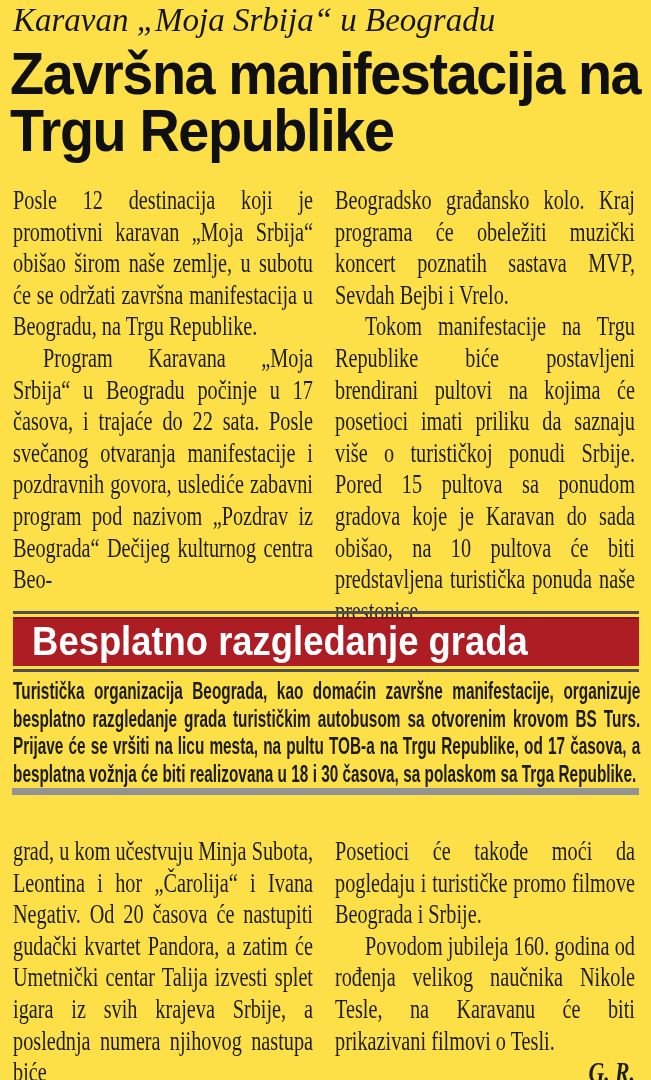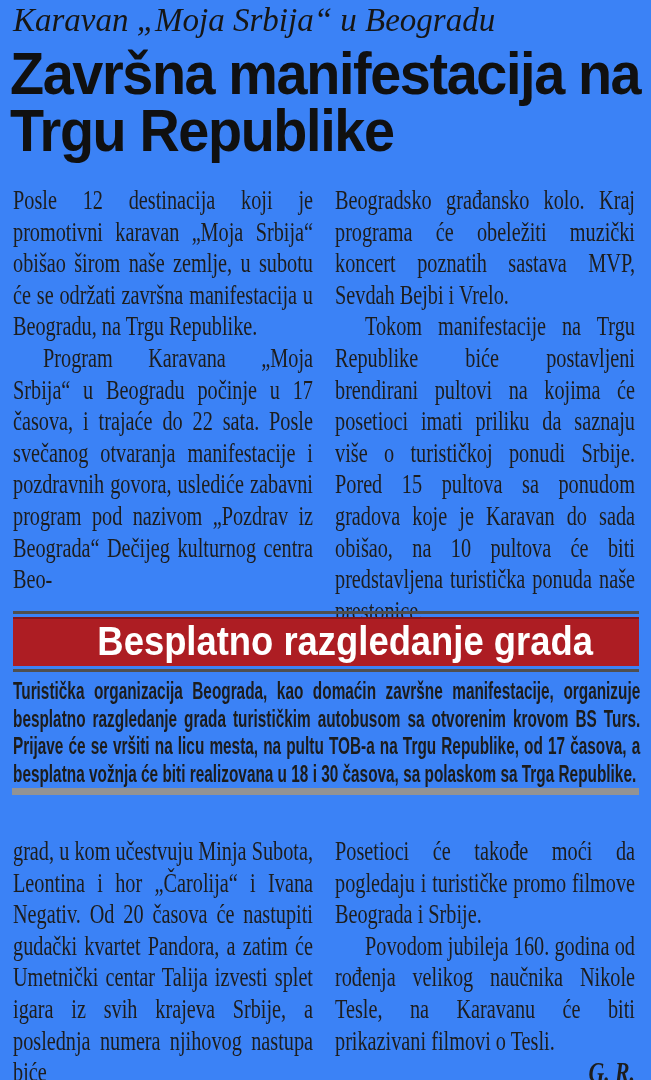--- a/index.html
+++ b/index.html
@@ -1,20 +1,20 @@
 <!DOCTYPE html>
 <html lang="sr" style="--banner-red: #ad1d23; --rule-dark: #4f4f4f; --rule-gray: #939393; --text: #1d1d1d;"><head>
 <meta charset="utf-8">
 <style>
   html, body { margin: 0; padding: 0; background: #ffffff; }
   .page {
     position: relative;
     width: 651px;
     height: 1080px;
-    background: #3b82f6;
+    background: #fde047;
     overflow: hidden;
     font-family: "Liberation Serif", serif;
     color: var(--text, #1d1d1d);
   }
 
   
   .kicker {
     position: absolute;
     left: 13px;
     top: 2px;
@@ -82,21 +82,20 @@
 
   
   .banner {
     position: absolute;
     left: 13px;
     top: 617px;
     width: 626px;
     height: 49px;
     background: var(--banner-red, #ad1d23);
     box-shadow: inset 0 2px 0 rgba(0,0,0,0.25);
-    text-align: center;
   }
   .banner-title {
     display: block;
     width: 688px;
     padding-left: 21px;
     transform: scaleX(0.91);
     transform-origin: 0 0;
     font-family: "Liberation Sans", sans-serif;
     font-weight: bold;
     font-size: 40px;

